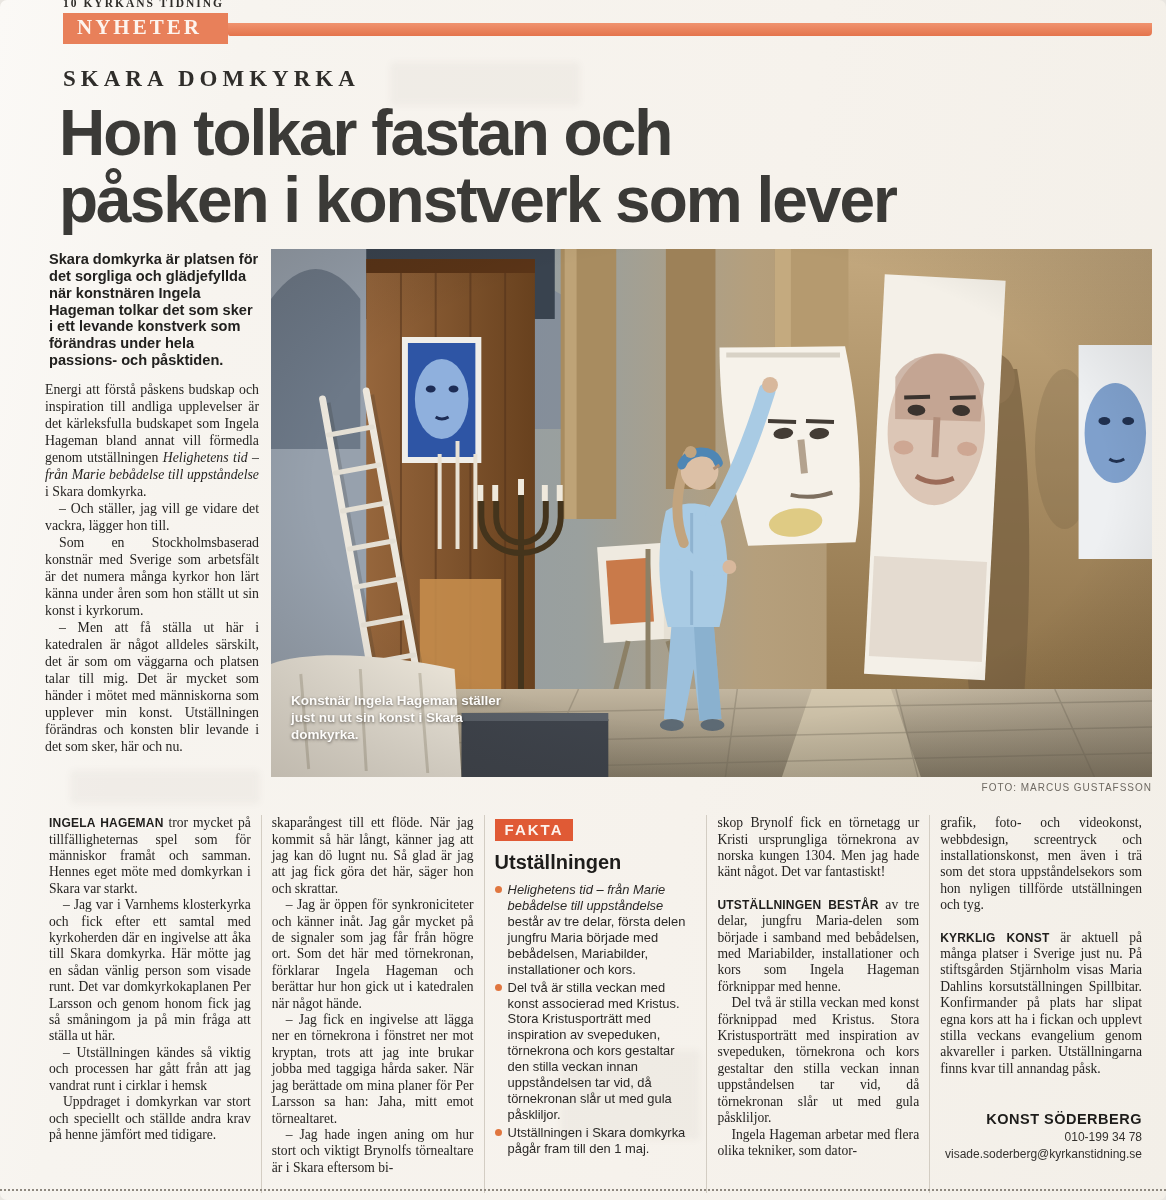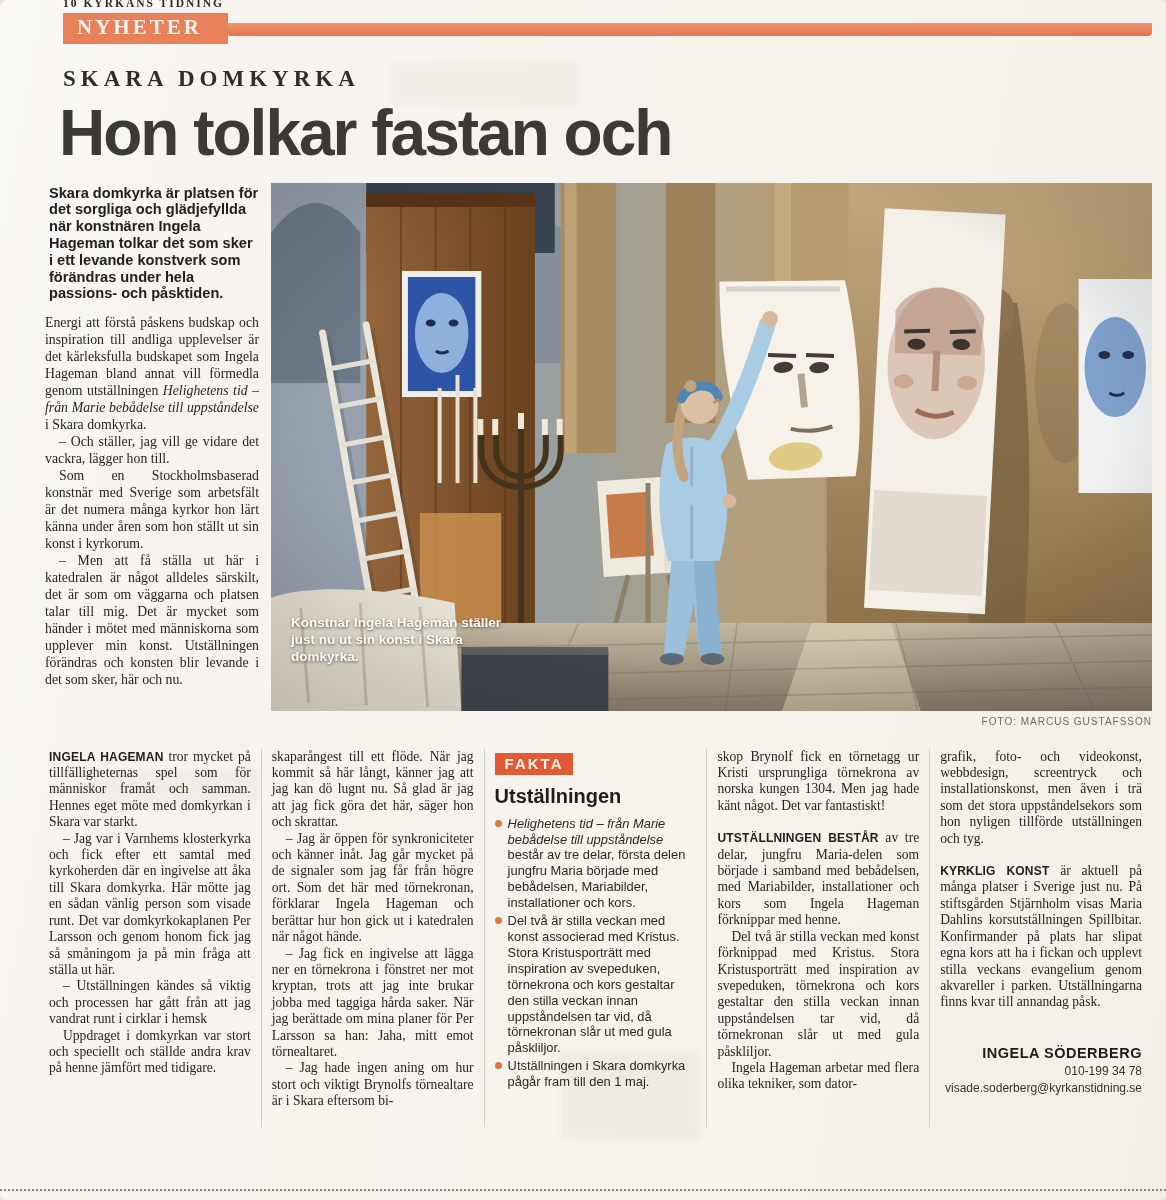--- a/index.html
+++ b/index.html
@@ -24,21 +24,21 @@
   
   .main-row{display:flex;margin-top:16px;}
   .intro-col{width:214px;flex:none;height:552px;overflow:hidden;padding-right:12px;}
   .lead{font-family:"Liberation Sans",sans-serif;font-weight:bold;font-size:14.6px;
     line-height:16.8px;color:#22211f;margin:2px 0 12px 4px;}
   .serif-p{font-size:13.8px;line-height:17px;color:#262422;text-align:justify;margin:0;}
   .serif-p.ind{text-indent:14px;}
   .photo-wrap{position:relative;flex:1;min-width:0;}
   .photo{position:relative;width:100%;height:528px;overflow:hidden;background:#9aa0a8;}
   .photo svg{display:block;width:100%;height:100%;}
-  .caption{position:absolute;left:20px;bottom:46px;width:215px;
+  .caption{position:absolute;left:20px;bottom:34px;width:215px;
     font-family:"Liberation Sans",sans-serif;font-weight:bold;font-size:13.5px;line-height:17px;
     color:#fdfcfa;text-shadow:0 1px 3px rgba(30,25,20,.65);}
   .credit{font-family:"Liberation Sans",sans-serif;font-size:10px;letter-spacing:1px;
     color:#6e6962;text-align:right;margin-top:5px;}
 
   
   .bottom{display:flex;margin-top:14px;height:378px;}
   .bcol{flex:1;min-width:0;padding:0 10px;overflow:hidden;}
   .bcol+.bcol{border-left:1px solid #d3cdc3;}
   .bcol:first-child{padding-left:4px;}
@@ -75,21 +75,21 @@
     <div class="page-marker">10 KYRKANS TIDNING</div>
 
     <div class="banner-row">
       <div class="banner-block">NYHETER</div>
       <div class="banner-bar"></div>
     </div>
 
     <div class="kicker">SKARA DOMKYRKA</div>
 
     <h1 class="headline"><span>Hon tolkar fastan och</span><br>
-      </h1>
+      <span>påsken i konstverk som lever</span></h1>
 
     <div class="main-row">
 
       <div class="intro-col">
         <p class="lead">Skara domkyrka är platsen för det sorgliga och glädjefyllda när konstnären Ingela Hageman tolkar det som sker i ett levande konstverk som förändras under hela passions- och påsktiden.</p>
         <p class="serif-p"><span>Energi att förstå påskens budskap och inspiration till andliga upplevelser är det kärleksfulla budskapet som Ingela Hageman bland annat vill förmedla genom utställningen </span><i>Helighetens tid – från Marie bebådelse till uppståndelse</i><span> i Skara domkyrka.</span></p>
         <p class="serif-p ind">– Och ställer, jag vill ge vidare det vackra, lägger hon till.</p>
         <p class="serif-p ind">Som en Stockholmsbaserad konstnär med Sverige som arbetsfält är det numera många kyrkor hon lärt känna under åren som hon ställt ut sin konst i kyrkorum.</p>
         <p class="serif-p ind">– Men att få ställa ut här i katedralen är något alldeles särskilt, det är som om väggarna och platsen talar till mig. Det är mycket som händer i mötet med människorna som upplever min konst. Utställningen förändras och konsten blir levande i det som sker, här och nu.</p>
       </div>
@@ -287,21 +287,21 @@
         <p class="serif-p">skop Brynolf fick en törnetagg ur Kristi ursprungliga törnekrona av norska kungen 1304. Men jag hade känt något. Det var fantastiskt!</p>
         <p class="serif-p" style="margin-top:16px;"><span class="leadin">UTSTÄLLNINGEN BESTÅR</span><span> av tre delar, jungfru Maria-delen som började i samband med bebådelsen, med Mariabilder, installationer och kors som Ingela Hageman förknippar med henne.</span></p>
         <p class="serif-p ind">Del två är stilla veckan med konst förknippad med Kristus. Stora Kristusporträtt med inspiration av svepeduken, törnekrona och kors gestaltar den stilla veckan innan uppståndelsen tar vid, då törnekronan slår ut med gula påskliljor.</p>
         <p class="serif-p ind">Ingela Hageman arbetar med flera olika tekniker, som dator-</p>
       </div>
 
       <div class="bcol">
         <p class="serif-p">grafik, foto- och videokonst, webbdesign, screentryck och installationskonst, men även i trä som det stora uppståndelsekors som hon nyligen tillförde utställningen och tyg.</p>
         <p class="serif-p" style="margin-top:16px;"><span class="leadin">KYRKLIG KONST</span><span> är aktuell på många platser i Sverige just nu. På stiftsgården Stjärnholm visas Maria Dahlins korsutställningen Spillbitar. Konfirmander på plats har slipat egna kors att ha i fickan och upplevt stilla veckans evangelium genom akvareller i parken. Utställningarna finns kvar till annandag påsk.</span></p>
         <div class="byline">
-          <div class="byline-name">INGELA SÖDERBERG</div>
+          <div class="byline-name">KONST SÖDERBERG</div>
           <div class="byline-phone">010-199 34 78</div>
           <div class="byline-email">visade.soderberg@kyrkanstidning.se</div>
         </div>
       </div>
 
     </div>
   </div>
 
   <div class="bottom-rule"></div>
 </div>

